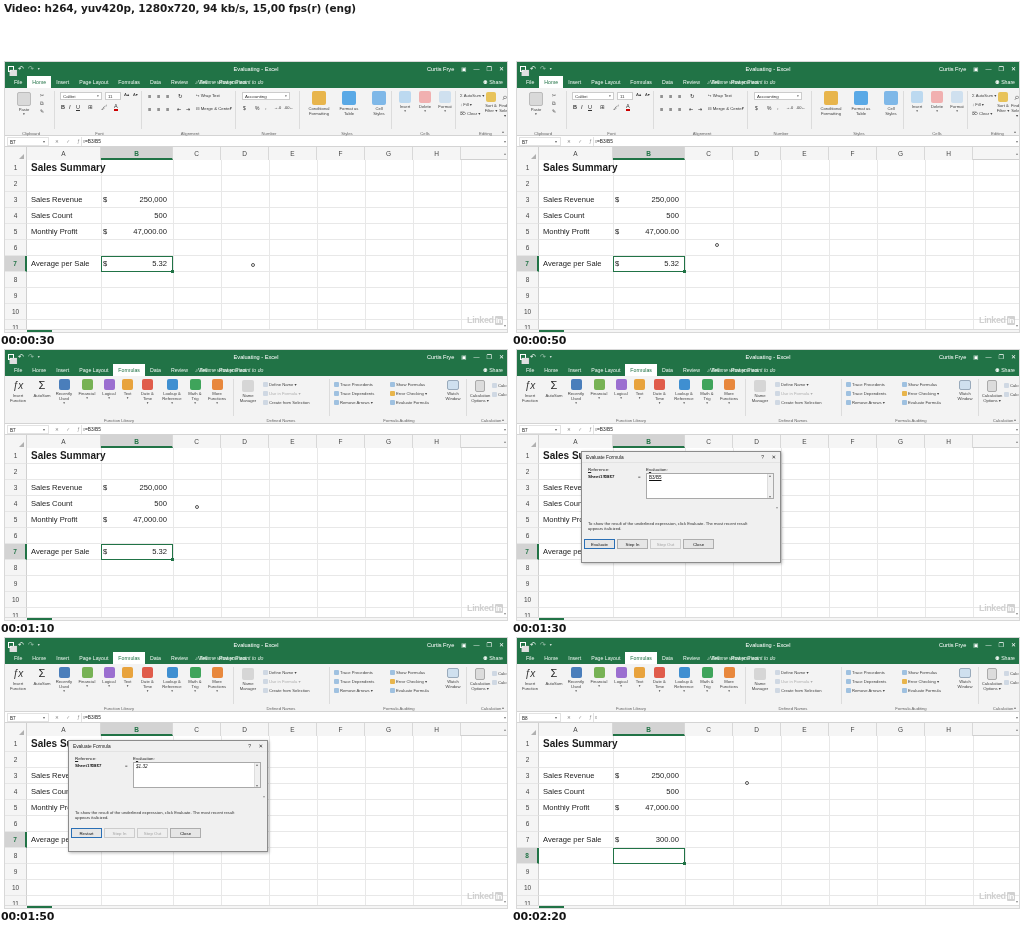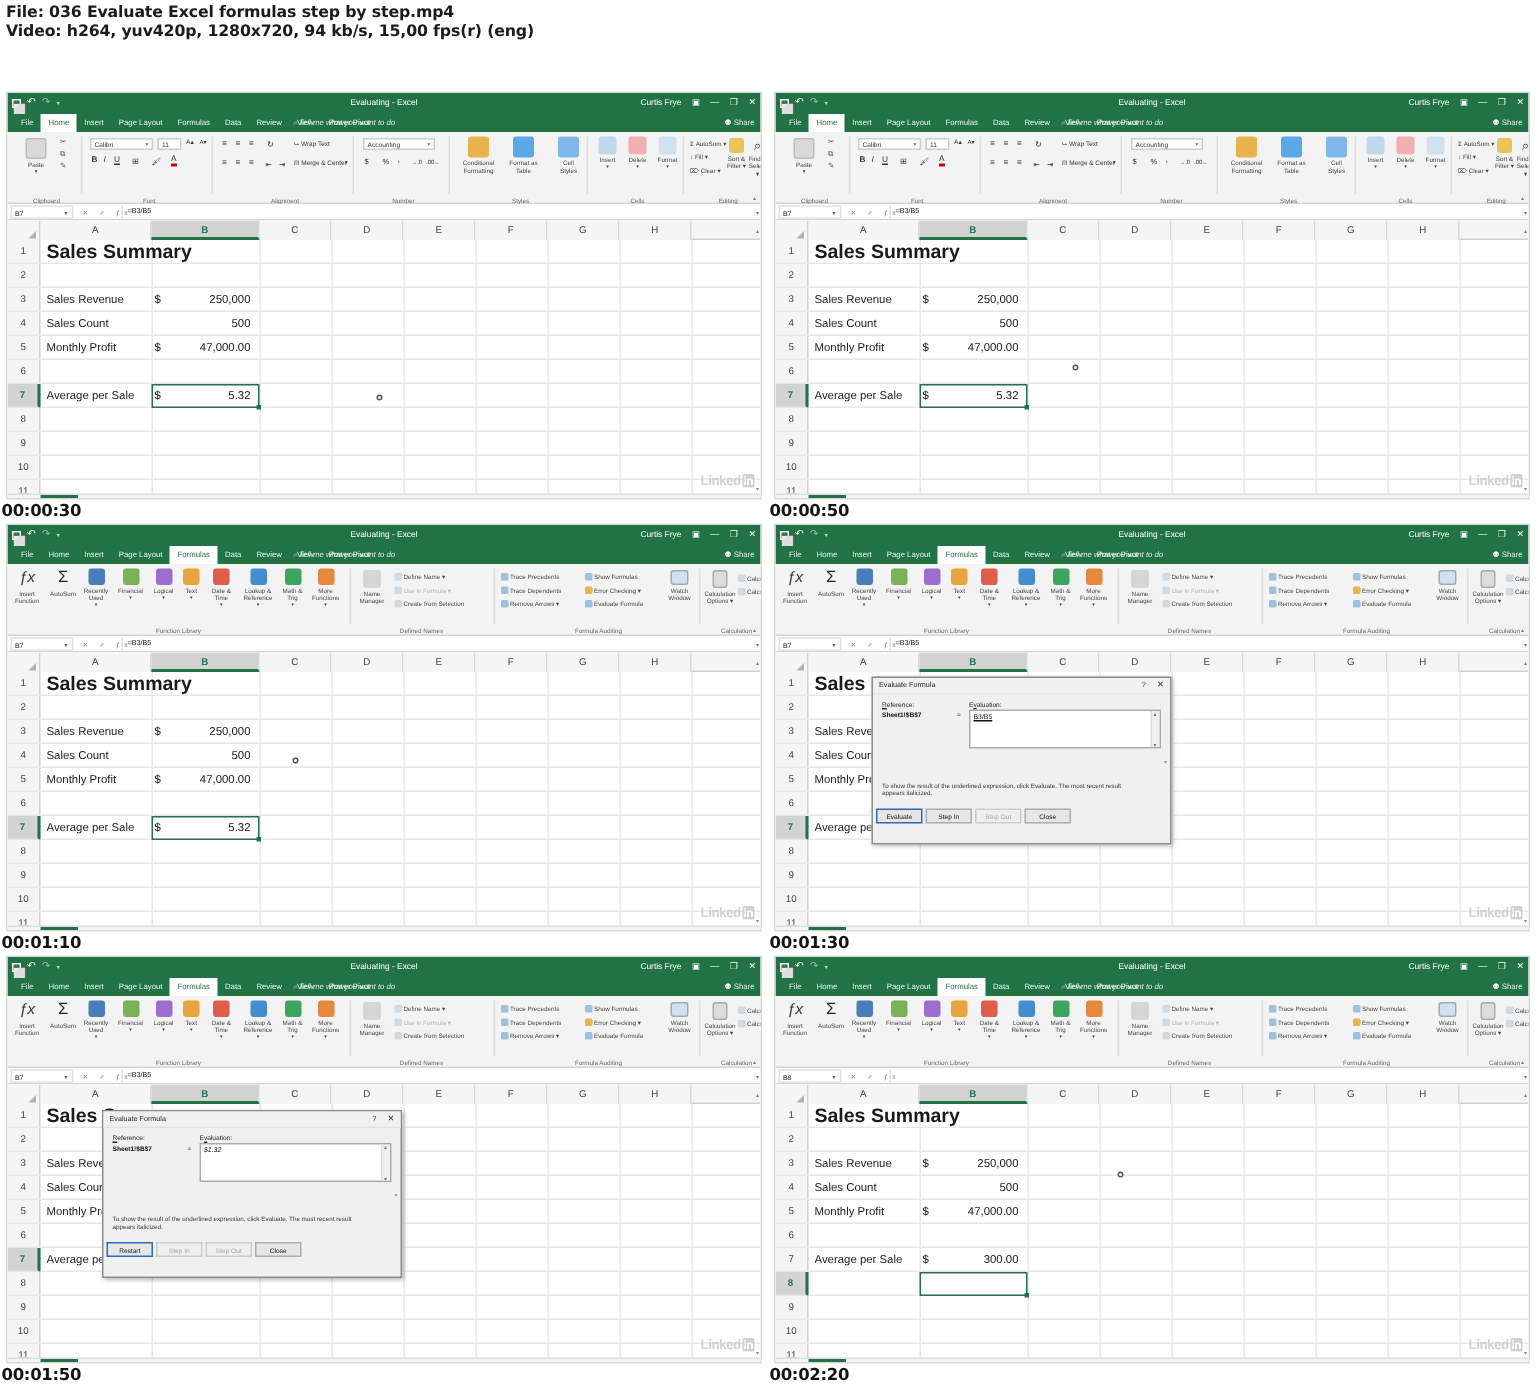--- a/index.html
+++ b/index.html
@@ -136,21 +136,21 @@
     text-align:center; font-size:6.5px; color:#444;
     background:#f5f5f5; border-right:1px solid #d0d0d0; border-bottom:1px solid #e6e6e6;
   }
   .rh.sel { background:#d3d3d3; color:#217346; font-weight:bold; border-right:2px solid #217346; }
   .gline-h { position:absolute; left:22px; right:0; height:1px; background:#e8e8e8; }
   .gline-v { position:absolute; top:0; bottom:0; width:1px; background:#e8e8e8; }
   .cell {
     position:absolute; height:16px; line-height:16px; font-size:7.6px;
     color:#1a1a1a; white-space:nowrap; overflow:hidden;
   }
-  .cell.title { font-size:13px; font-weight:bold; }
+  .cell.title { font-size:10px; font-weight:bold; }
   .cell.right { text-align:right; }
   .cell.acct { text-align:right; }
   .acct .dollar { float:left; }
   .selbox {
     position:absolute; border:1.4px solid #217346; background:transparent;
     pointer-events:none;
   }
   .selbox:after {
     content:""; position:absolute; right:-2px; bottom:-2px; width:3px; height:3px; background:#217346;
   }
@@ -217,21 +217,20 @@
     position:absolute; height:10px; line-height:10px; text-align:center;
     background:#e6e6e6; border:1px solid #adadad; font-size:4.4px; color:#111;
   }
   .dbtn.primary { border:1.2px solid #2a6fb5; background:#e6e6e6; }
   .dbtn.disabled { color:#a6a6a6; border-color:#ccc; background:#efefef; }
 </style>
 </head>
 <body>
 
 <div id="meta">
-  <div>File: 036 Evaluate Excel formulas step by step.mp4</div>
   <div>Video: h264, yuv420p, 1280x720, 94 kb/s, 15,00 fps(r) (eng)</div>
 </div>
 
 <div id="grid">
     <div class="frame f0">
       <div class="shot">
         <div class="titlebar">
           <div class="tb-qat">
             <span style="display:inline-block;width:6px;height:6px;border:1px solid #fff;">⬜</span>
             <span style="font-size:7px;">↶</span>

